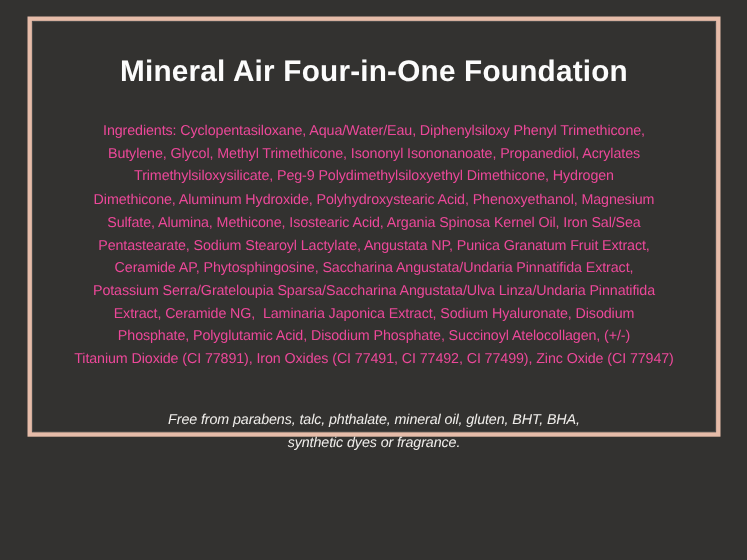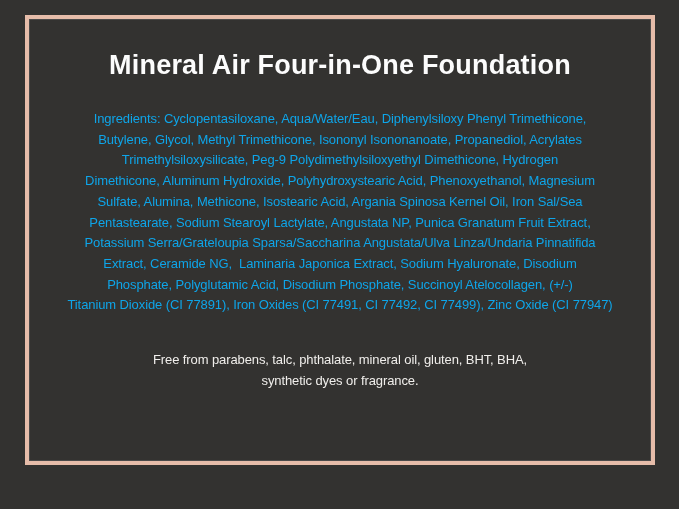--- a/index.html
+++ b/index.html
@@ -12,21 +12,21 @@
     position: relative;
     overflow: hidden;
     font-family: "Liberation Sans", sans-serif;
     background: #333230;
   }
   .frame {
     position: absolute;
     left: 25px;
     top: 15px;
     width: 630px;
-    height: 450px;
+    height: 382px;
     box-sizing: border-box;
     border: 4px solid #e6bca9;
     box-shadow: inset 0 0 0 1px rgba(255,255,255,0.12);
   }
   .content {
     position: absolute;
     left: 0;
     top: 0;
     right: 0;
     bottom: 0;
@@ -49,37 +49,39 @@
   }
   .ing-line, .ff-line {
     white-space: pre;
   }
   .free-from {
     margin-top: 33px;
     color: #f0eeeb;
     font-size: 13px;
     line-height: 21px;
     letter-spacing: -0.1px;
+    font-style: italic;
   }
 </style>
 </head>
 <body style="background: rgb(51, 50, 48);">
 
 <div class="frame" style="border-color: rgb(230, 188, 169);">
   <div class="content">
 
     <div class="title" style="color: rgb(252, 252, 252);">Mineral Air Four-in-One Foundation</div>
 
-    <div class="ingredients" style="color: #0ea5e9;">
+    <div class="ingredients" style="color: #ec4899;">
       <div class="ing-line">Ingredients: Cyclopentasiloxane, Aqua/Water/Eau, Diphenylsiloxy Phenyl Trimethicone,</div>
       <div class="ing-line">Butylene, Glycol, Methyl Trimethicone, Isononyl Isononanoate, Propanediol, Acrylates</div>
       <div class="ing-line">Trimethylsiloxysilicate, Peg-9 Polydimethylsiloxyethyl Dimethicone, Hydrogen</div>
       <div class="ing-line">Dimethicone, Aluminum Hydroxide, Polyhydroxystearic Acid, Phenoxyethanol, Magnesium</div>
       <div class="ing-line">Sulfate, Alumina, Methicone, Isostearic Acid, Argania Spinosa Kernel Oil, Iron Sal/Sea</div>
       <div class="ing-line">Pentastearate, Sodium Stearoyl Lactylate, Angustata NP, Punica Granatum Fruit Extract,</div>
+      <div class="ing-line">Ceramide AP, Phytosphingosine, Saccharina Angustata/Undaria Pinnatifida Extract,</div>
       <div class="ing-line">Potassium Serra/Grateloupia Sparsa/Saccharina Angustata/Ulva Linza/Undaria Pinnatifida</div>
       <div class="ing-line">Extract, Ceramide NG,  Laminaria Japonica Extract, Sodium Hyaluronate, Disodium</div>
       <div class="ing-line">Phosphate, Polyglutamic Acid, Disodium Phosphate, Succinoyl Atelocollagen, (+/-)</div>
       <div class="ing-line">Titanium Dioxide (CI 77891), Iron Oxides (CI 77491, CI 77492, CI 77499), Zinc Oxide (CI 77947)</div>
     </div>
 
     <div class="free-from" style="color: rgb(240, 238, 235);">
       <div class="ff-line">Free from parabens, talc, phthalate, mineral oil, gluten, BHT, BHA,</div>
       <div class="ff-line">synthetic dyes or fragrance.</div>
     </div>

